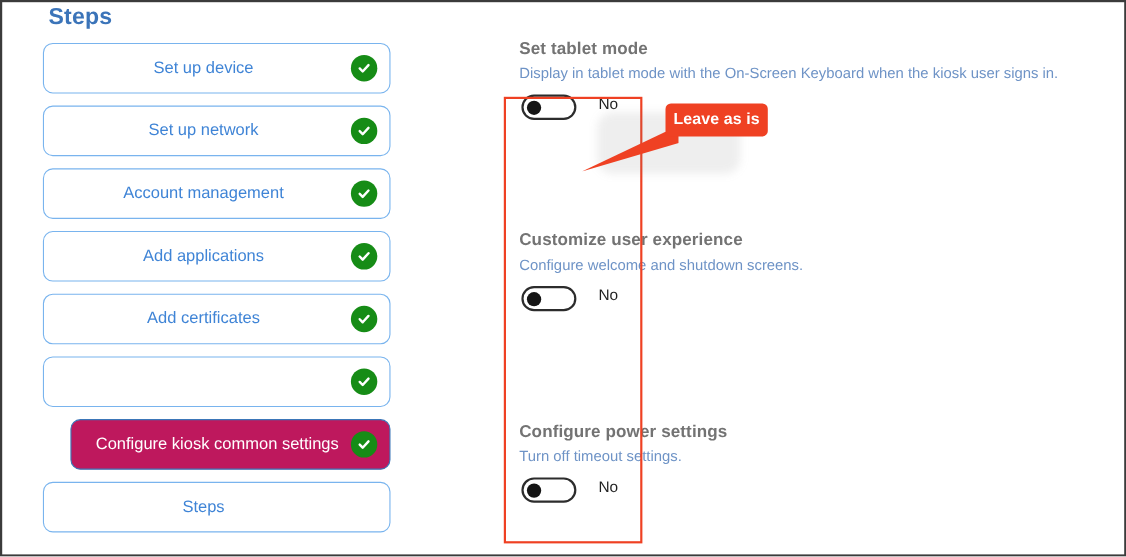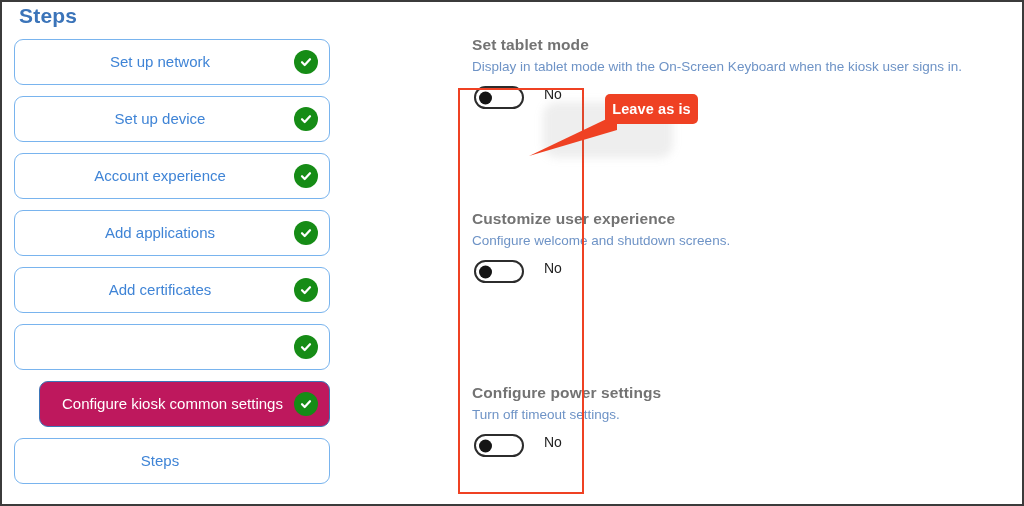--- a/index.html
+++ b/index.html
@@ -16,21 +16,21 @@
     height: 506px;
     background: #ffffff;
     box-sizing: border-box;
     border: 2px solid #3b3b3b;
     overflow: hidden;
   }
 
   
   #steps-panel {
     position: absolute;
-    left: 12px;
+    left: 37px;
     top: 0px;
     width: 316px;
   }
   #steps-title {
     font-size: 21px;
     font-weight: bold;
     color: #3b74b9;
     letter-spacing: 0.2px;
     margin: 2px 0 11px 5px;
   }
@@ -189,39 +189,39 @@
 </style>
 </head>
 <body>
 
 <div id="screenshot">
 
   <div id="steps-panel">
     <div id="steps-title">Steps</div>
 
     <div class="step-btn">
+      <span class="step-label">Set up device</span>
+      <span class="check-circle">
+        <svg width="14" height="14" viewBox="0 0 14 14">
+            <path d="M3 7.2 L5.7 10 L11 4.2" stroke="#ffffff" stroke-width="2.2" fill="none" stroke-linecap="round" stroke-linejoin="round"></path>
+          </svg>
+      </span>
+    </div>
+
+    <div class="step-btn">
       <span class="step-label">Set up network</span>
       <span class="check-circle">
         <svg width="14" height="14" viewBox="0 0 14 14">
             <path d="M3 7.2 L5.7 10 L11 4.2" stroke="#ffffff" stroke-width="2.2" fill="none" stroke-linecap="round" stroke-linejoin="round"></path>
           </svg>
       </span>
     </div>
 
     <div class="step-btn">
-      <span class="step-label">Set up device</span>
-      <span class="check-circle">
-        <svg width="14" height="14" viewBox="0 0 14 14">
-            <path d="M3 7.2 L5.7 10 L11 4.2" stroke="#ffffff" stroke-width="2.2" fill="none" stroke-linecap="round" stroke-linejoin="round"></path>
-          </svg>
-      </span>
-    </div>
-
-    <div class="step-btn">
-      <span class="step-label">Account experience</span>
+      <span class="step-label">Account management</span>
       <span class="check-circle">
         <svg width="14" height="14" viewBox="0 0 14 14">
             <path d="M3 7.2 L5.7 10 L11 4.2" stroke="#ffffff" stroke-width="2.2" fill="none" stroke-linecap="round" stroke-linejoin="round"></path>
           </svg>
       </span>
     </div>
 
     <div class="step-btn">
       <span class="step-label">Add applications</span>
       <span class="check-circle">

